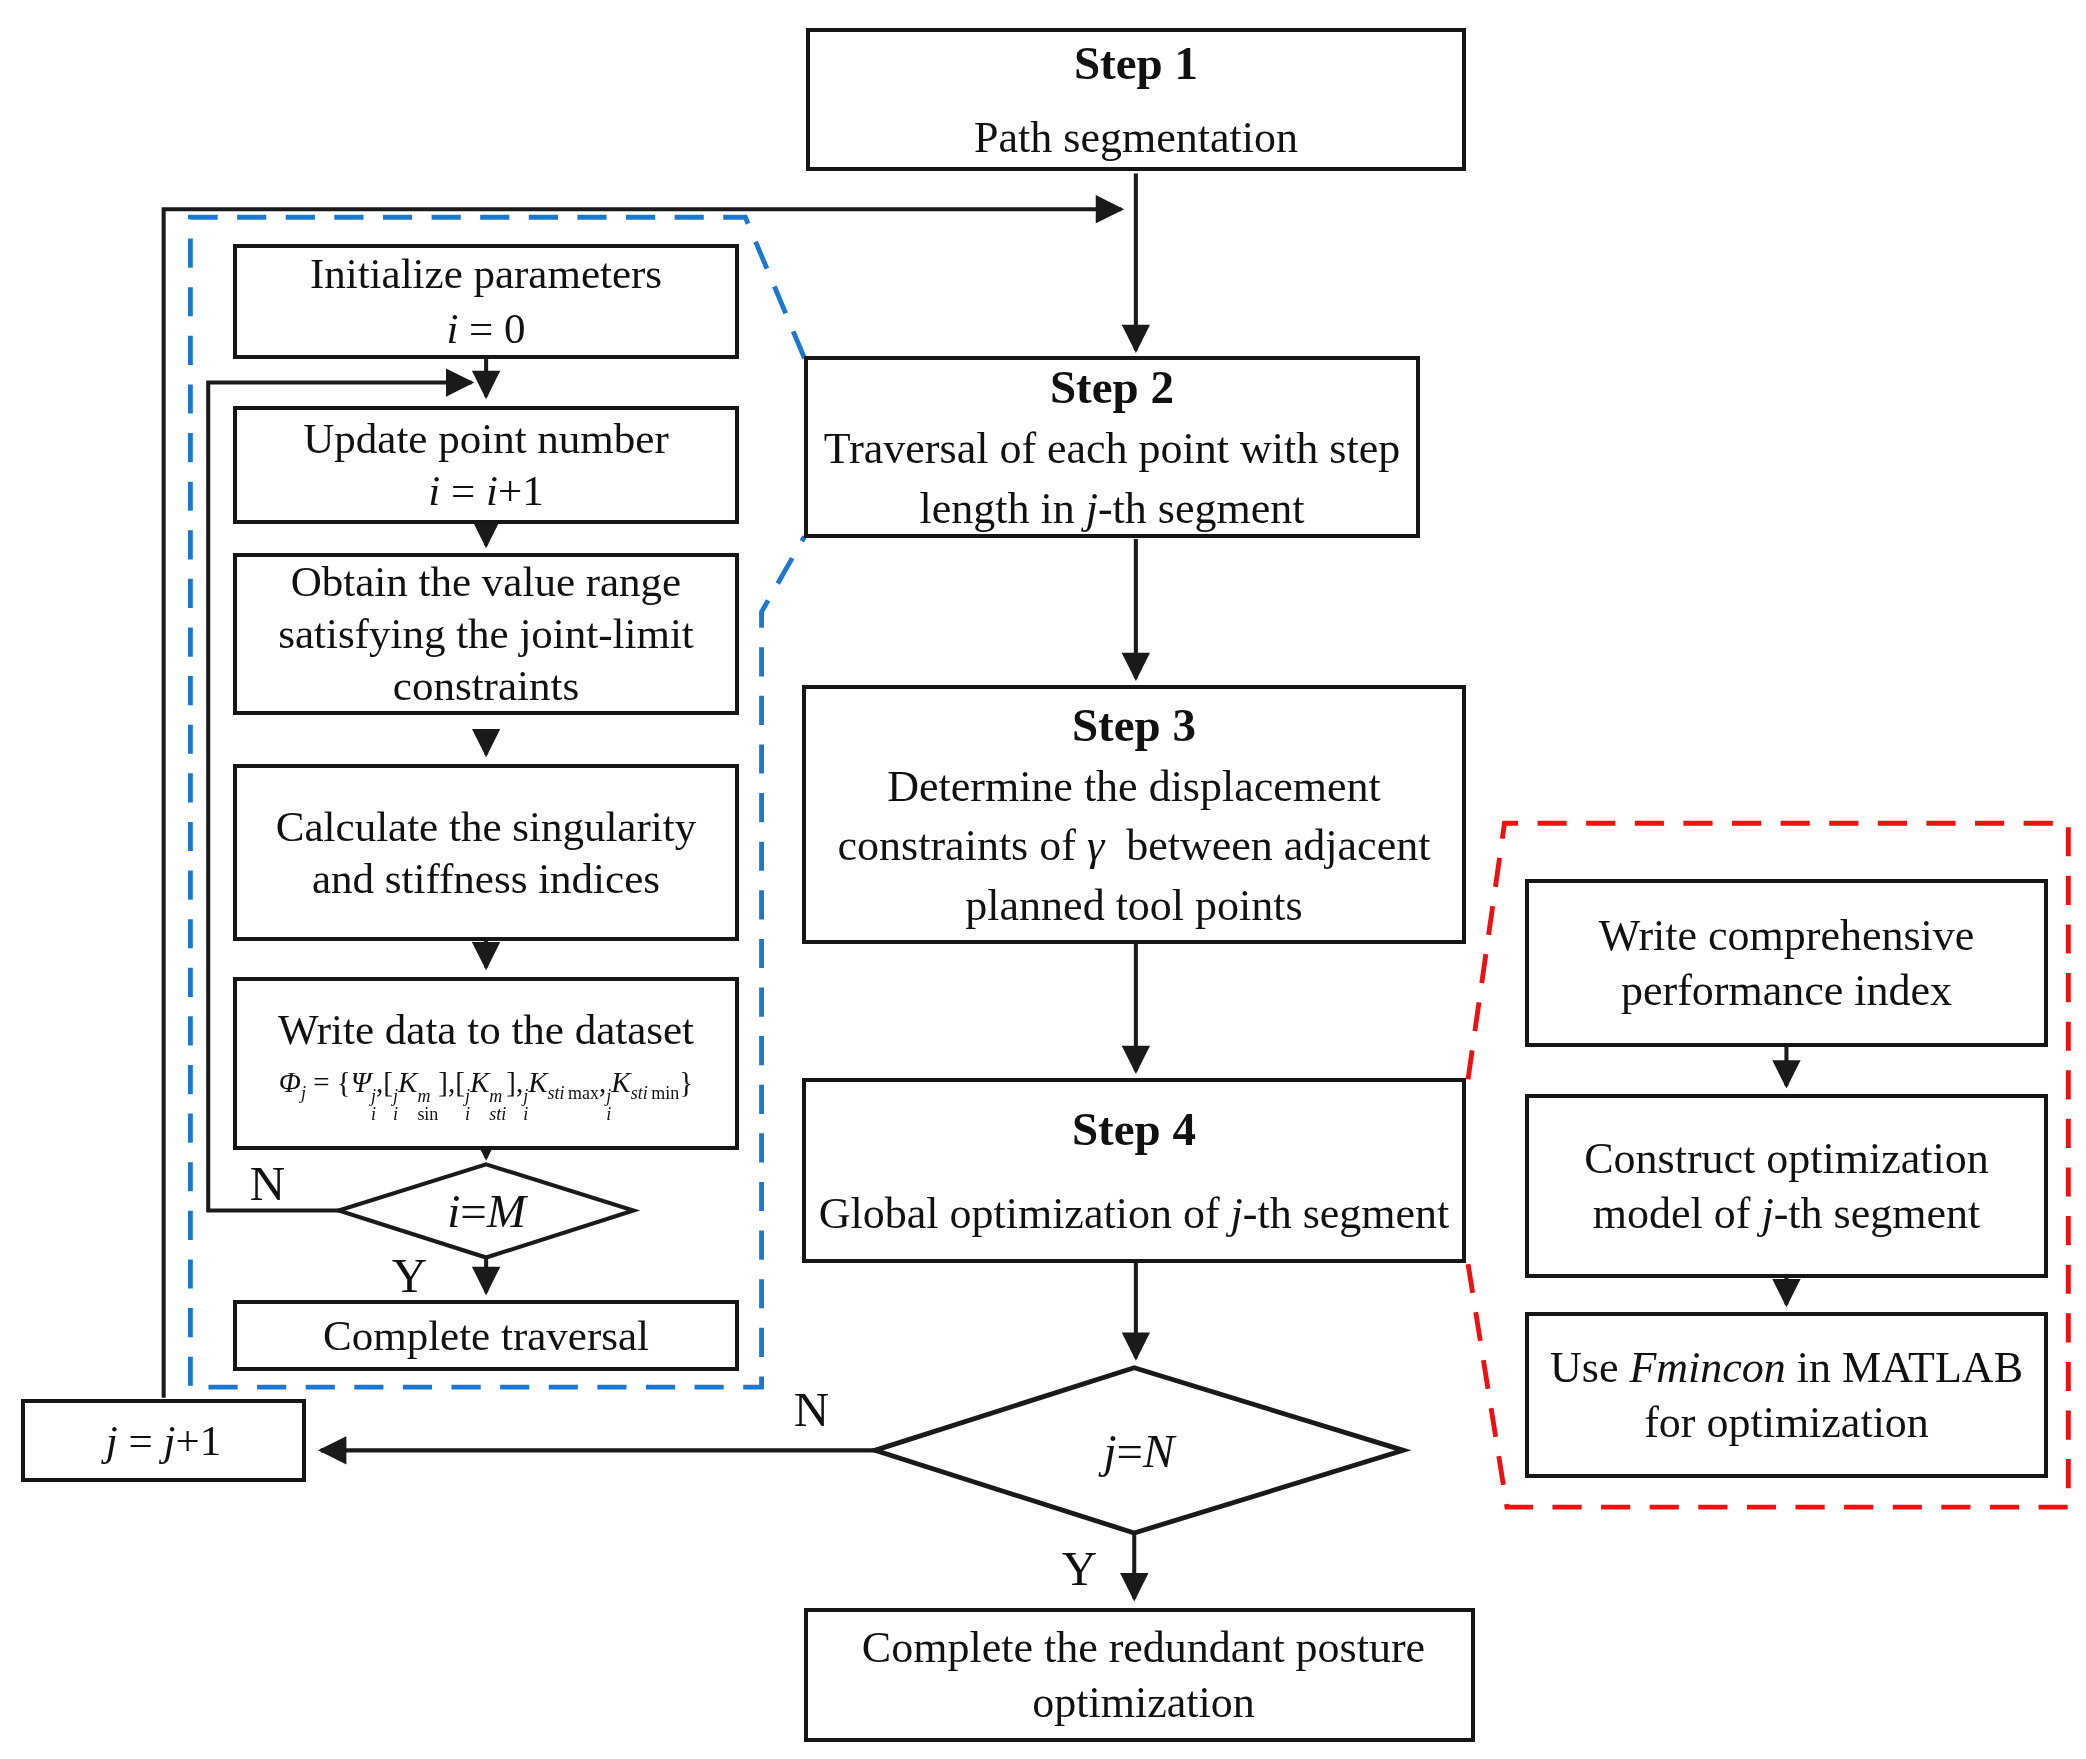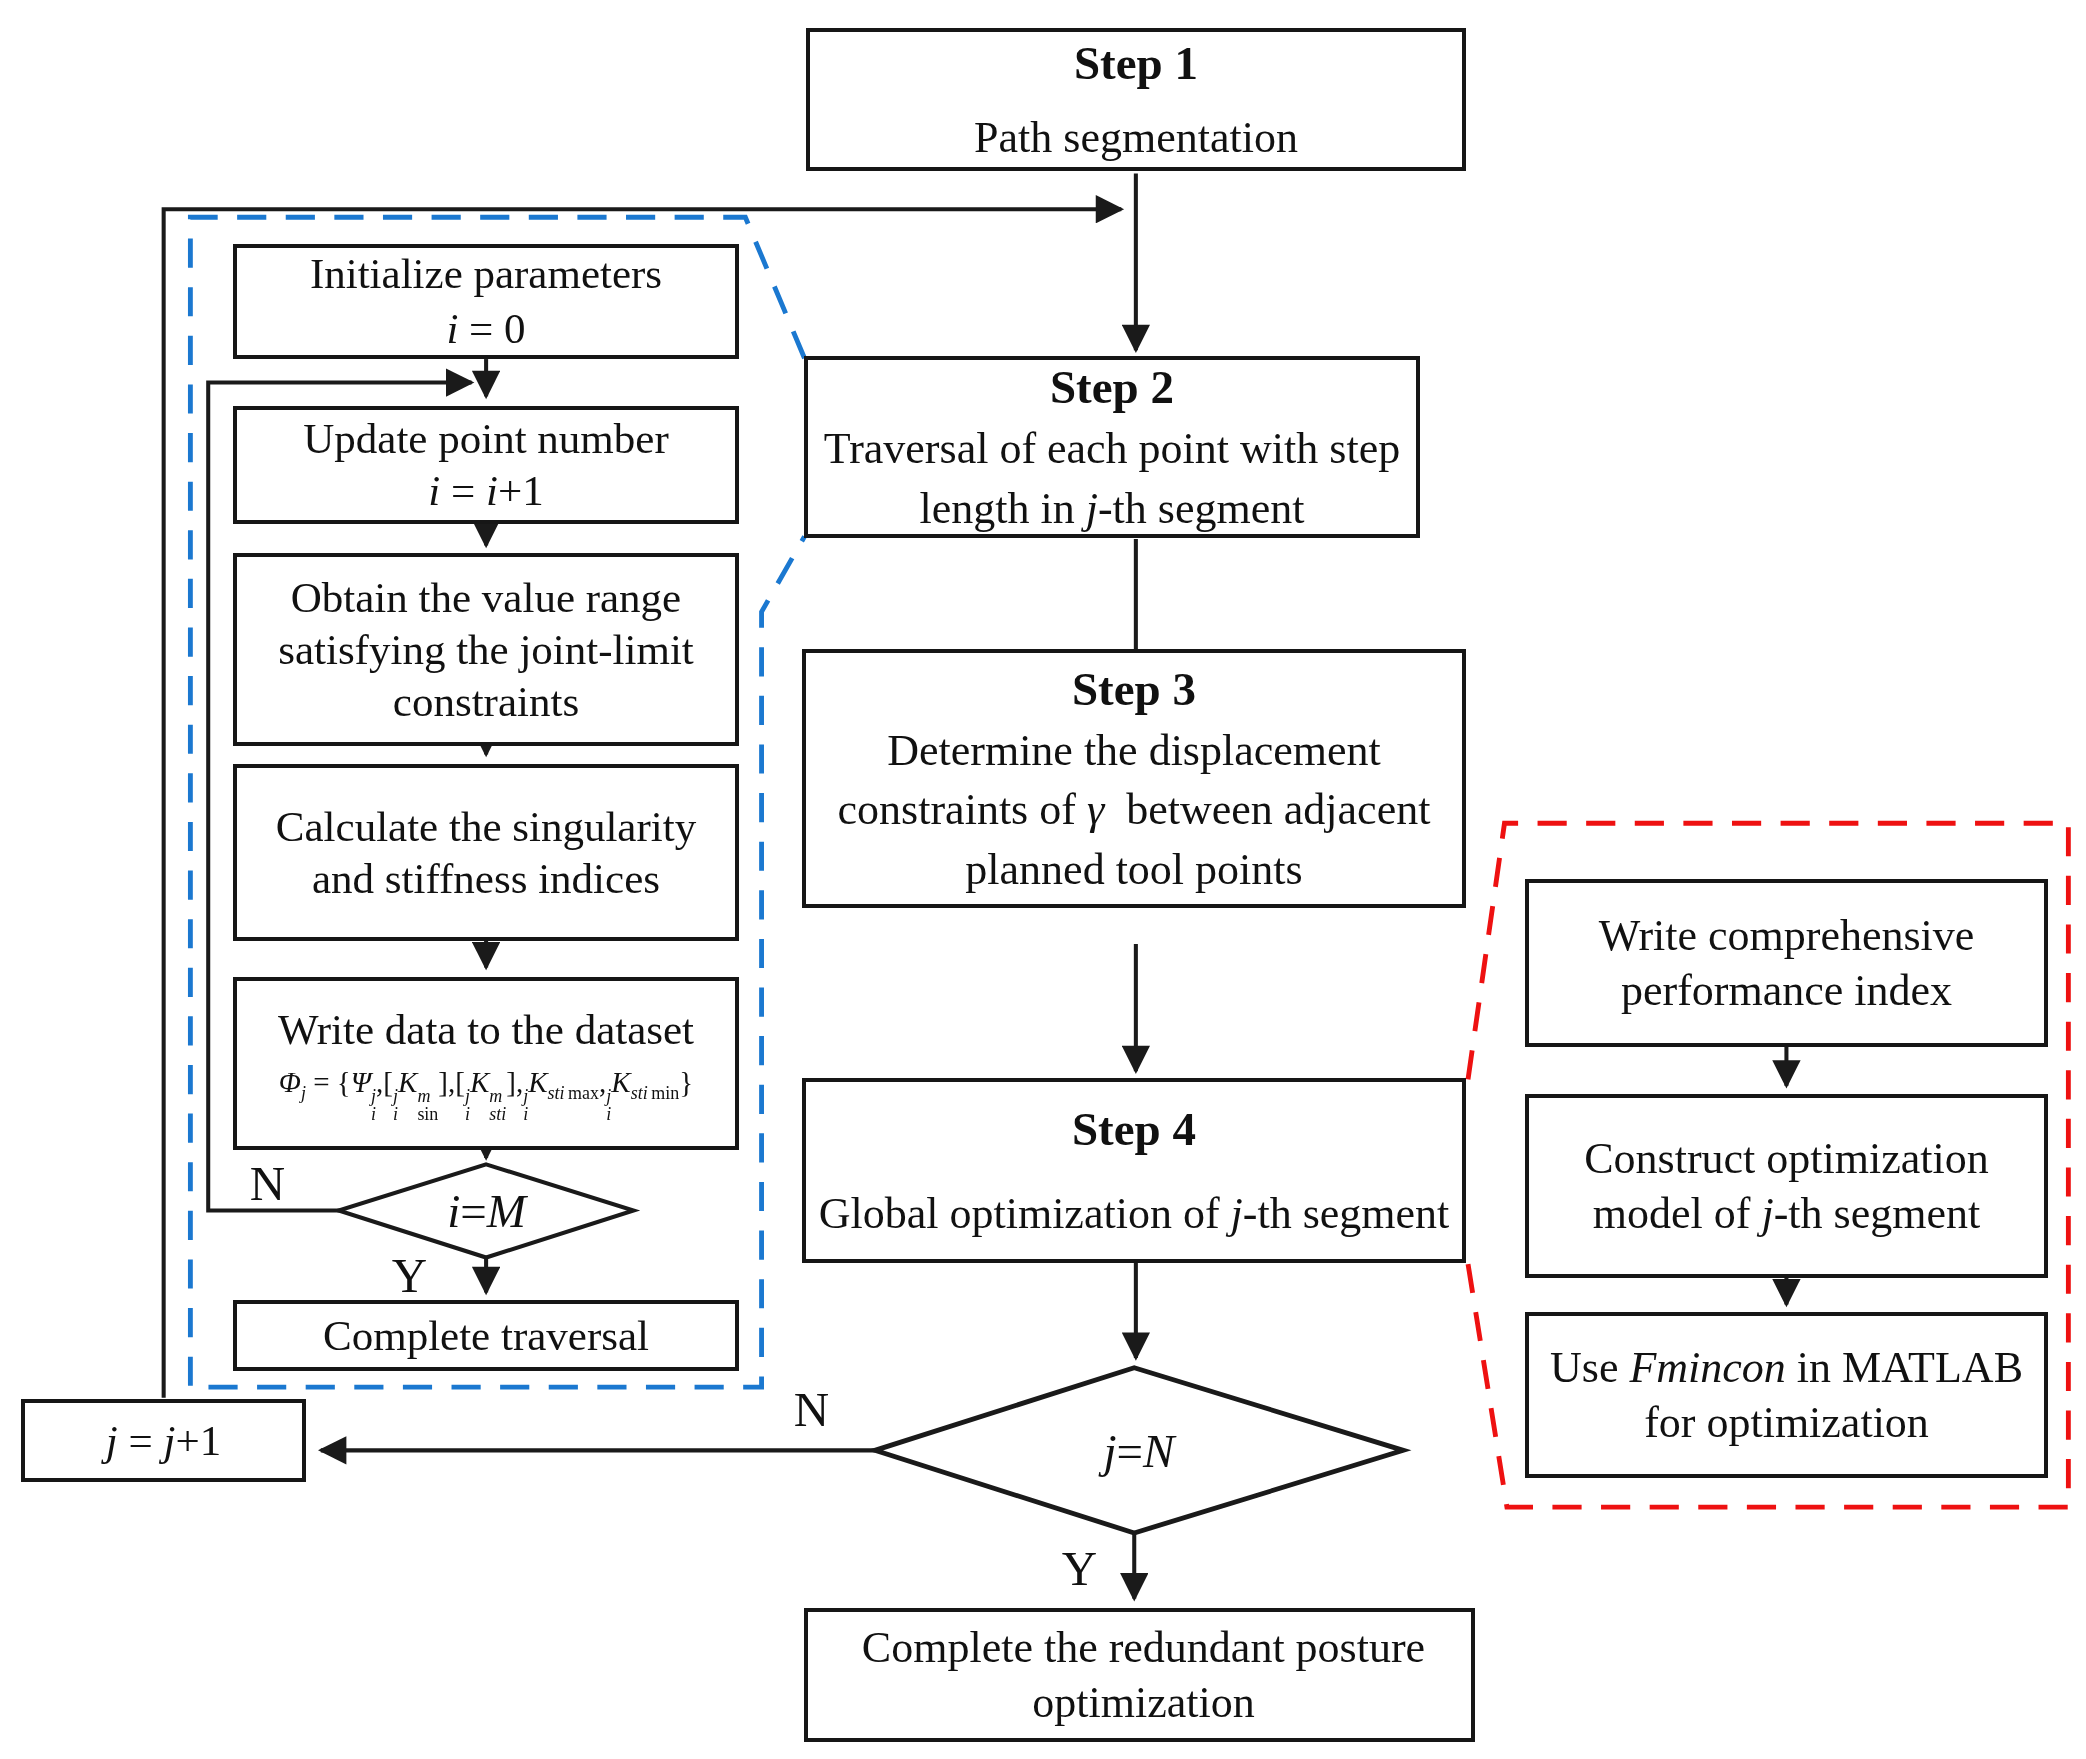--- a/index.html
+++ b/index.html
@@ -67,21 +67,21 @@
     <div class="title">Step 1</div>
     <div class="ln">Path segmentation</div>
   </div>
 
   <div class="node main gap10" style="left:804px;top:356px;width:616px;height:182px;">
     <div class="title">Step 2</div>
     <div class="ln">Traversal of each point with step</div>
     <div class="ln">length in <i>j</i>-th segment</div>
   </div>
 
-  <div class="node main gap10" style="left:802px;top:649px;width:664px;height:259px;">
+  <div class="node main gap10" style="left:802px;top:685px;width:664px;height:259px;">
     <div class="title">Step 3</div>
     <div class="ln">Determine the displacement</div>
     <div class="ln">constraints of <i>γ</i>&nbsp; between adjacent</div>
     <div class="ln">planned tool points</div>
   </div>
 
   <div class="node main gap36" style="left:802px;top:1078px;width:664px;height:185px;">
     <div class="title">Step 4</div>
     <div class="ln">Global optimization of <i>j</i>-th segment</div>
   </div>
@@ -94,21 +94,21 @@
   <div class="node" style="left:233px;top:244px;width:506px;height:115px;justify-content:space-between;">
     <div class="ln-sm">Initialize parameters</div>
     <div class="ln-sm"><i>i</i> = 0</div>
   </div>
 
   <div class="node" style="left:233px;top:406px;width:506px;height:118px;">
     <div class="ln-sm">Update point number</div>
     <div class="ln-sm"><i>i</i> = <i>i</i>+1</div>
   </div>
 
-  <div class="node" style="left:233px;top:553px;width:506px;height:193px;">
+  <div class="node" style="left:233px;top:553px;width:506px;height:162px;">
     <div class="ln-sm">Obtain the value range</div>
     <div class="ln-sm">satisfying the joint-limit</div>
     <div class="ln-sm">constraints</div>
   </div>
 
   <div class="node" style="left:233px;top:764px;width:506px;height:177px;">
     <div class="ln-sm">Calculate the singularity</div>
     <div class="ln-sm">and stiffness indices</div>
   </div>
 

